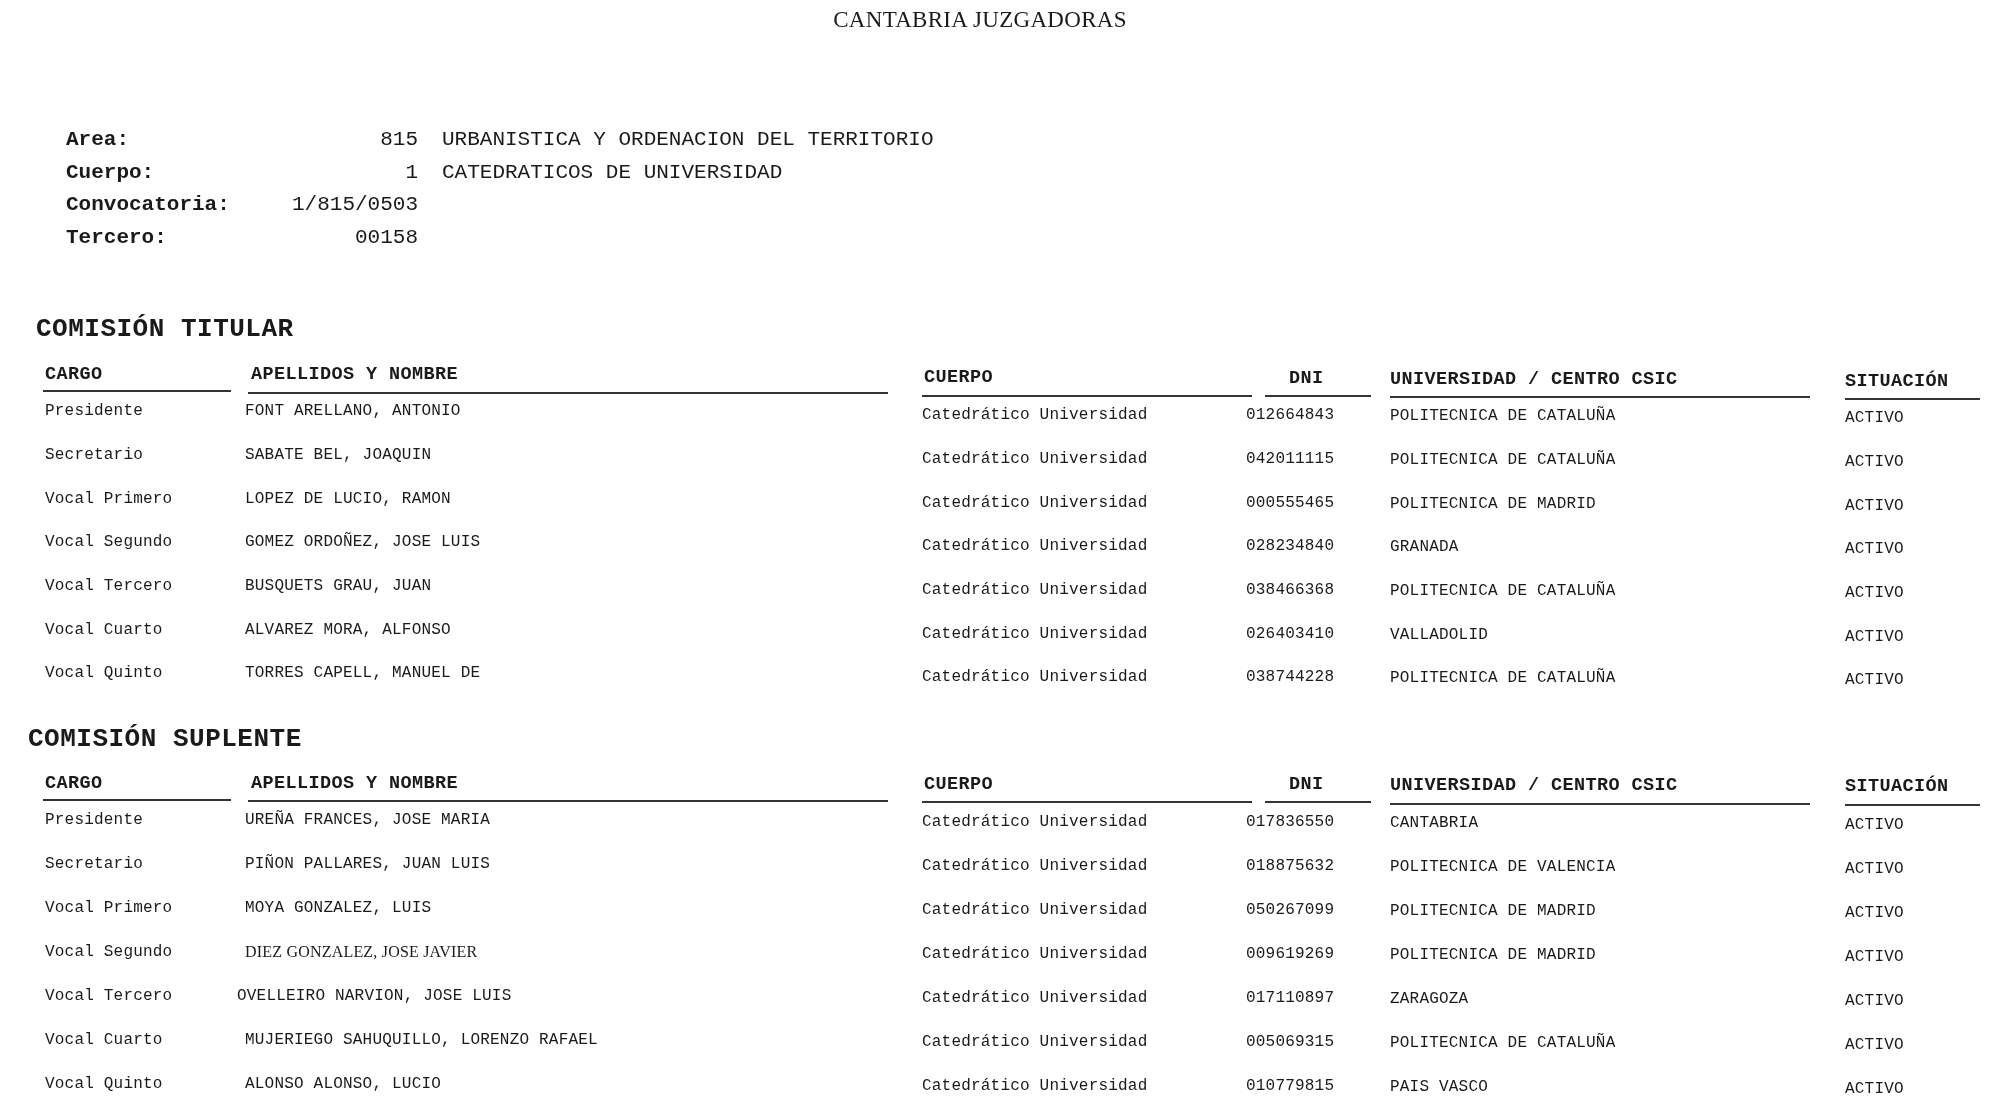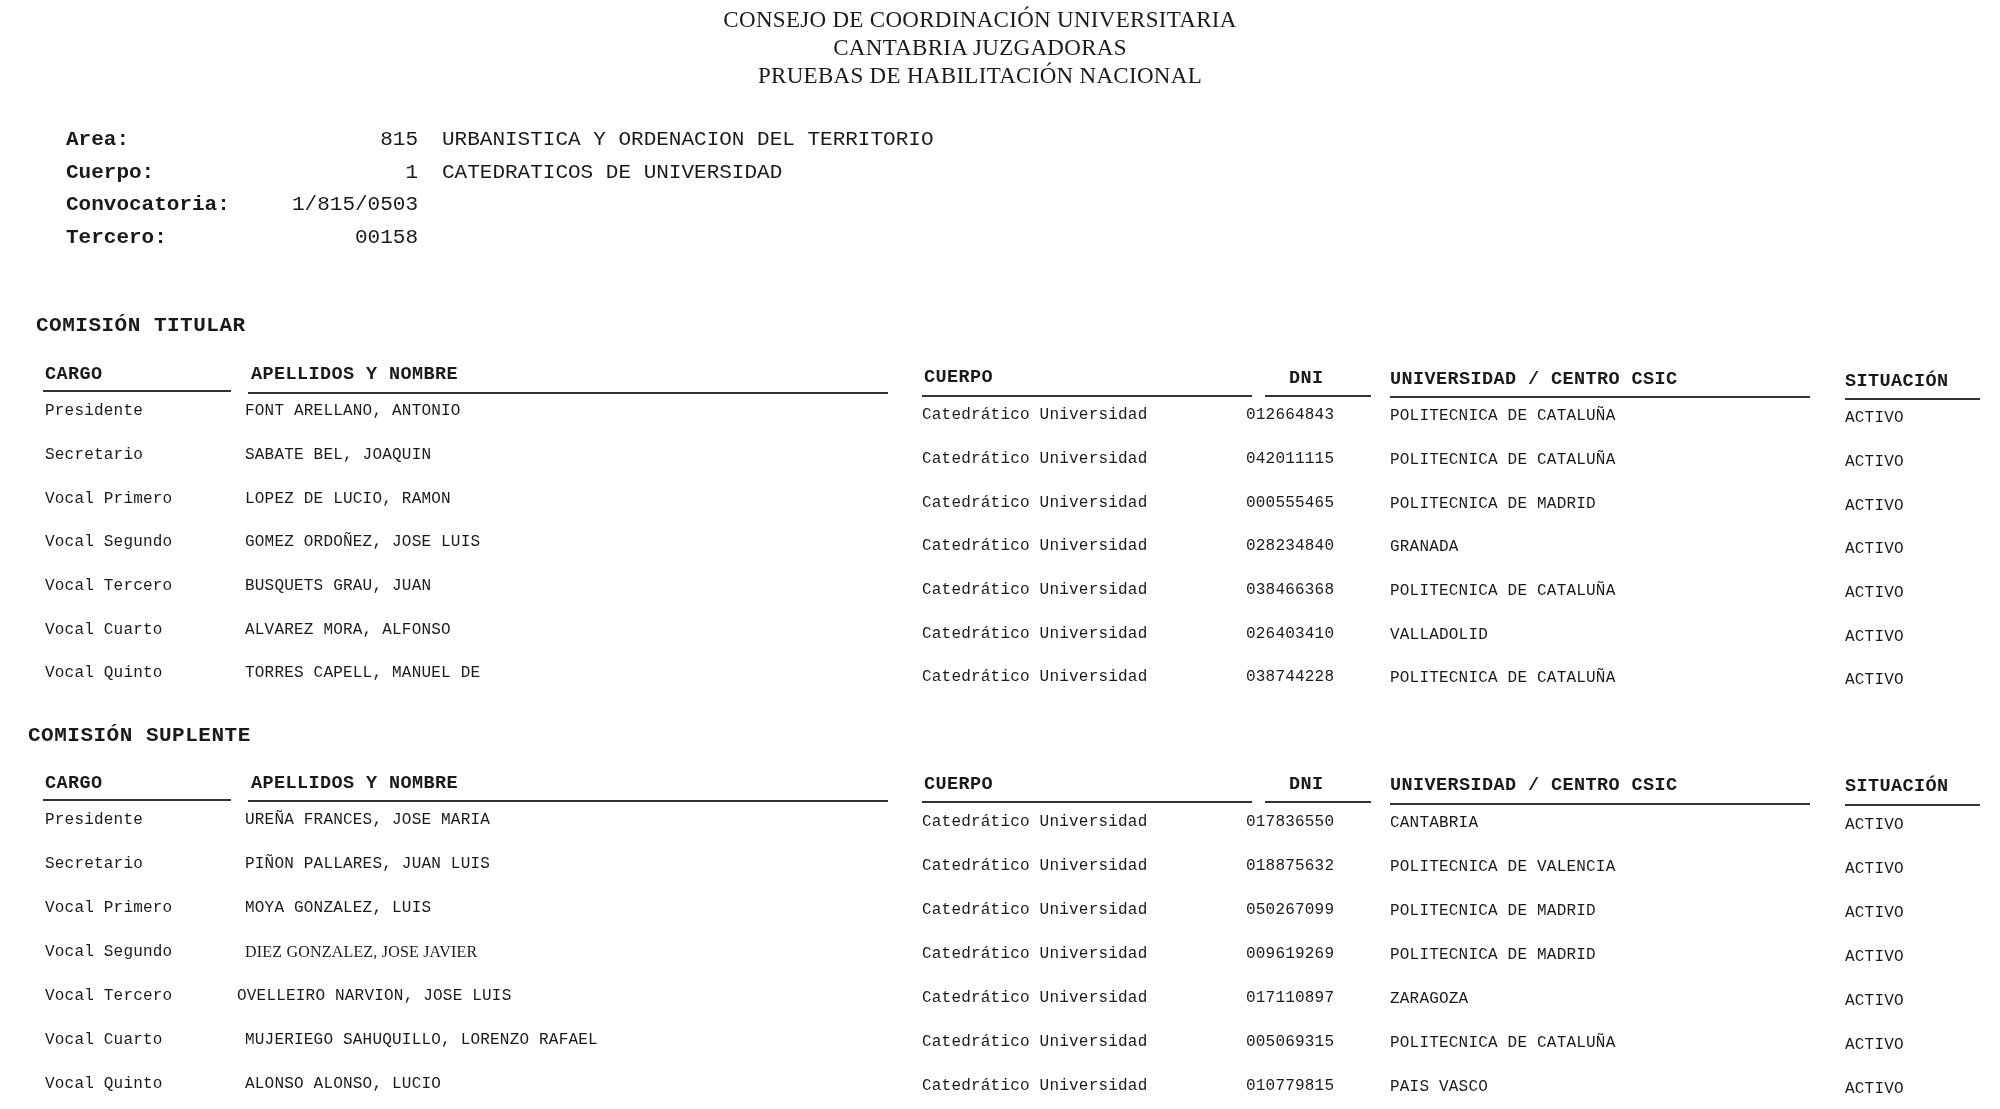--- a/index.html
+++ b/index.html
@@ -5,34 +5,32 @@
   html, body { margin:0; padding:0; background:#ffffff; }
   body { width:2000px; height:1109px; position:relative; overflow:hidden; color:#1a1a1a; }
   .serif { font-family: "Liberation Serif", "DejaVu Serif", serif; }
   .mono { font-family: "Liberation Mono", "DejaVu Sans Mono", monospace; }
   .title-block { position:absolute; left:0; width:1960px; top:6px; text-align:center; font-size:23px; line-height:28px; letter-spacing:0.3px; }
   .title-block div { white-space:nowrap; }
   .meta { position:absolute; left:66px; top:128px; font-size:21px; }
   .meta-row { position:absolute; height:32px; white-space:nowrap; }
   .meta-label { position:absolute; left:0; font-weight:bold; }
   .meta-value { position:absolute; right:0; text-align:right; }
-  .section-title { position:absolute; font-size:21px; font-weight:bold; white-space:nowrap; letter-spacing:0.5px; }
+  .section-title { position:absolute; font-size:26px; font-weight:bold; white-space:nowrap; letter-spacing:0.5px; }
   .table { position:absolute; left:0; width:2000px; font-size:20.5px; }
   .th { position:absolute; font-weight:bold; font-size:18.5px; white-space:nowrap; letter-spacing:0.4px; }
   .rule { position:absolute; height:0; border-top:2px solid #333; }
   .row { position:absolute; left:0; width:1828px; height:40px; }
   .cell { position:absolute; white-space:nowrap; letter-spacing:0.2px; }
 </style>
 </head>
 <body>
 
 <div class="title-block serif">
-  <div>CONSEJO DE COORDINACIÓN UNIVERSITARIA</div>
   <div>CANTABRIA JUZGADORAS</div>
-  <div>PRUEBAS DE HABILITACIÓN NACIONAL</div>
 </div>
 
 <div class="meta mono">
   <div class="meta-row" style="top:0; width:352px;">
     <span class="meta-label">Area:</span>
     <span class="meta-value">815</span>
   </div>
   <div class="meta-row" style="top:0; left:376px;">
     <span>URBANISTICA Y ORDENACION DEL TERRITORIO</span>
   </div>

